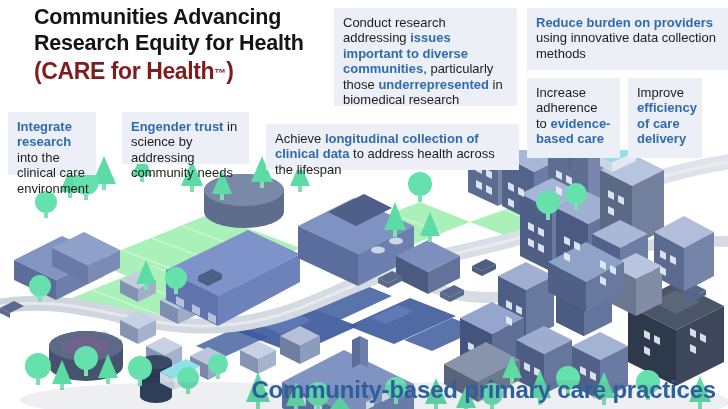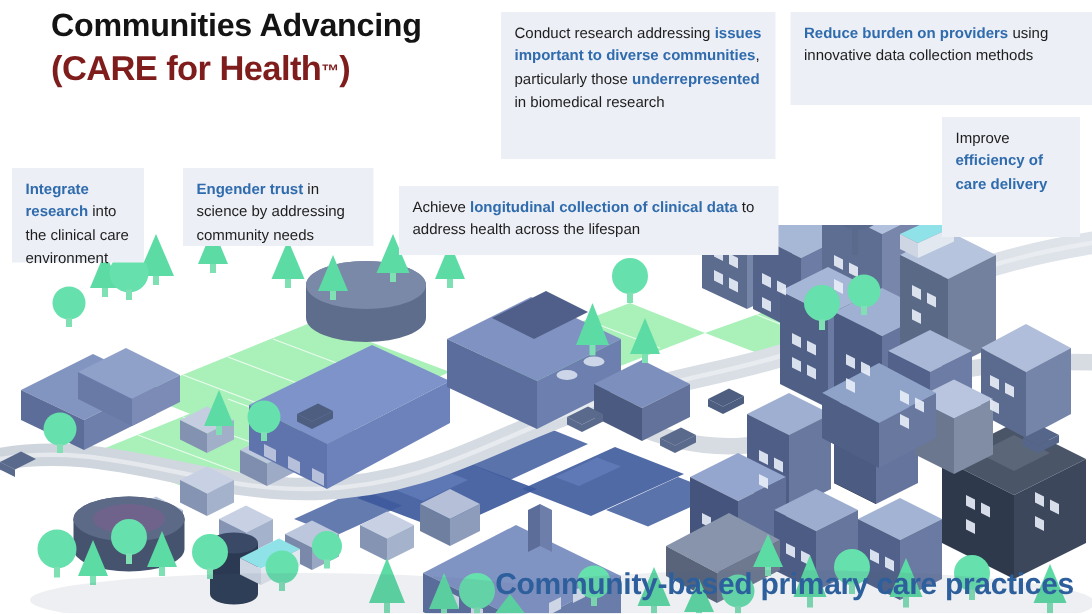--- a/index.html
+++ b/index.html
@@ -22,40 +22,40 @@
     margin-left:32px;
   }
   .title .care{
     display:block;color:#7f1d1d;font-size:23px;line-height:29px;font-weight:800;
     letter-spacing:-0.4px;margin-top:1px;
   }
   .title .care .tm{font-size:12px;vertical-align:2px;letter-spacing:0;}
 
   .box{
     position:absolute;background:#eceff6;color:#1d1d1d;
-    font-size:10px;line-height:15.4px;
+    font-size:13px;line-height:15.4px;
     padding:7px 9px 8px 9px;box-sizing:border-box;
   }
   .box .hl{color:#2f6bad;font-weight:700;}
 
   
   #box-conduct{left:334px;top:8px;width:183px;height:98px;}
   
   #box-reduce{left:527px;top:8px;width:216px;height:62px;}
   
   #box-increase{left:527px;top:78px;width:93px;height:80px;}
-  #box-improve{left:628px;top:78px;width:92px;height:80px;}
+  #box-improve{left:628px;top:78px;width:74px;height:80px;}
   
   #box-integrate{left:8px;top:112px;width:88px;height:63px;}
   #box-engender{left:122px;top:112px;width:127px;height:52px;}
   #box-achieve{left:266px;top:124px;width:253px;height:46px;}
 
   .caption{
     position:absolute;right:12px;bottom:7px;
-    font-size:20px;line-height:24px;font-weight:600;color:#2d5f9d;
+    font-size:24px;line-height:24px;font-weight:600;color:#2d5f9d;
     letter-spacing:-0.2px;white-space:nowrap;
   }
 </style>
 </head>
 <body>
 
 <div id="stage">
 
   <div id="scene">
   <svg width="728" height="259" viewBox="0 0 728 259" xmlns="http://www.w3.org/2000/svg">
@@ -498,24 +498,26 @@
 
     <g opacity=".10" fill="#53617e">
       <ellipse cx="520" cy="252" rx="210" ry="22"></ellipse>
       <ellipse cx="200" cy="250" rx="180" ry="18"></ellipse>
     </g>
   </svg>
   </div>
 
   <div class="title">
     <span>Communities Advancing</span><br>
+    <span>Research Equity for Health</span>
     <span class="care"><span>(CARE for Health</span><span class="tm">™</span><span>)</span></span>
   </div>
 
   <div class="box" id="box-conduct"><span>Conduct research addressing </span><span class="hl">issues important to diverse communities</span><span>, particularly those </span><span class="hl">underrepresented</span><span> in biomedical research</span></div>
   <div class="box" id="box-reduce"><span class="hl">Reduce burden on providers</span><span> using innovative data collection methods</span></div>
+  <div class="box" id="box-increase"><span>Increase adherence to </span><span class="hl">evidence-based care</span></div>
   <div class="box" id="box-improve"><span>Improve </span><span class="hl">efficiency of care delivery</span></div>
   <div class="box" id="box-integrate"><span class="hl">Integrate research</span><span> into the clinical care environment</span></div>
   <div class="box" id="box-engender"><span class="hl">Engender trust</span><span> in science by addressing community needs</span></div>
   <div class="box" id="box-achieve"><span>Achieve </span><span class="hl">longitudinal collection of clinical data</span><span> to address health across the lifespan</span></div>
 
   <div class="caption">Community-based primary care practices</div>
 </div>
 
 </body></html>

